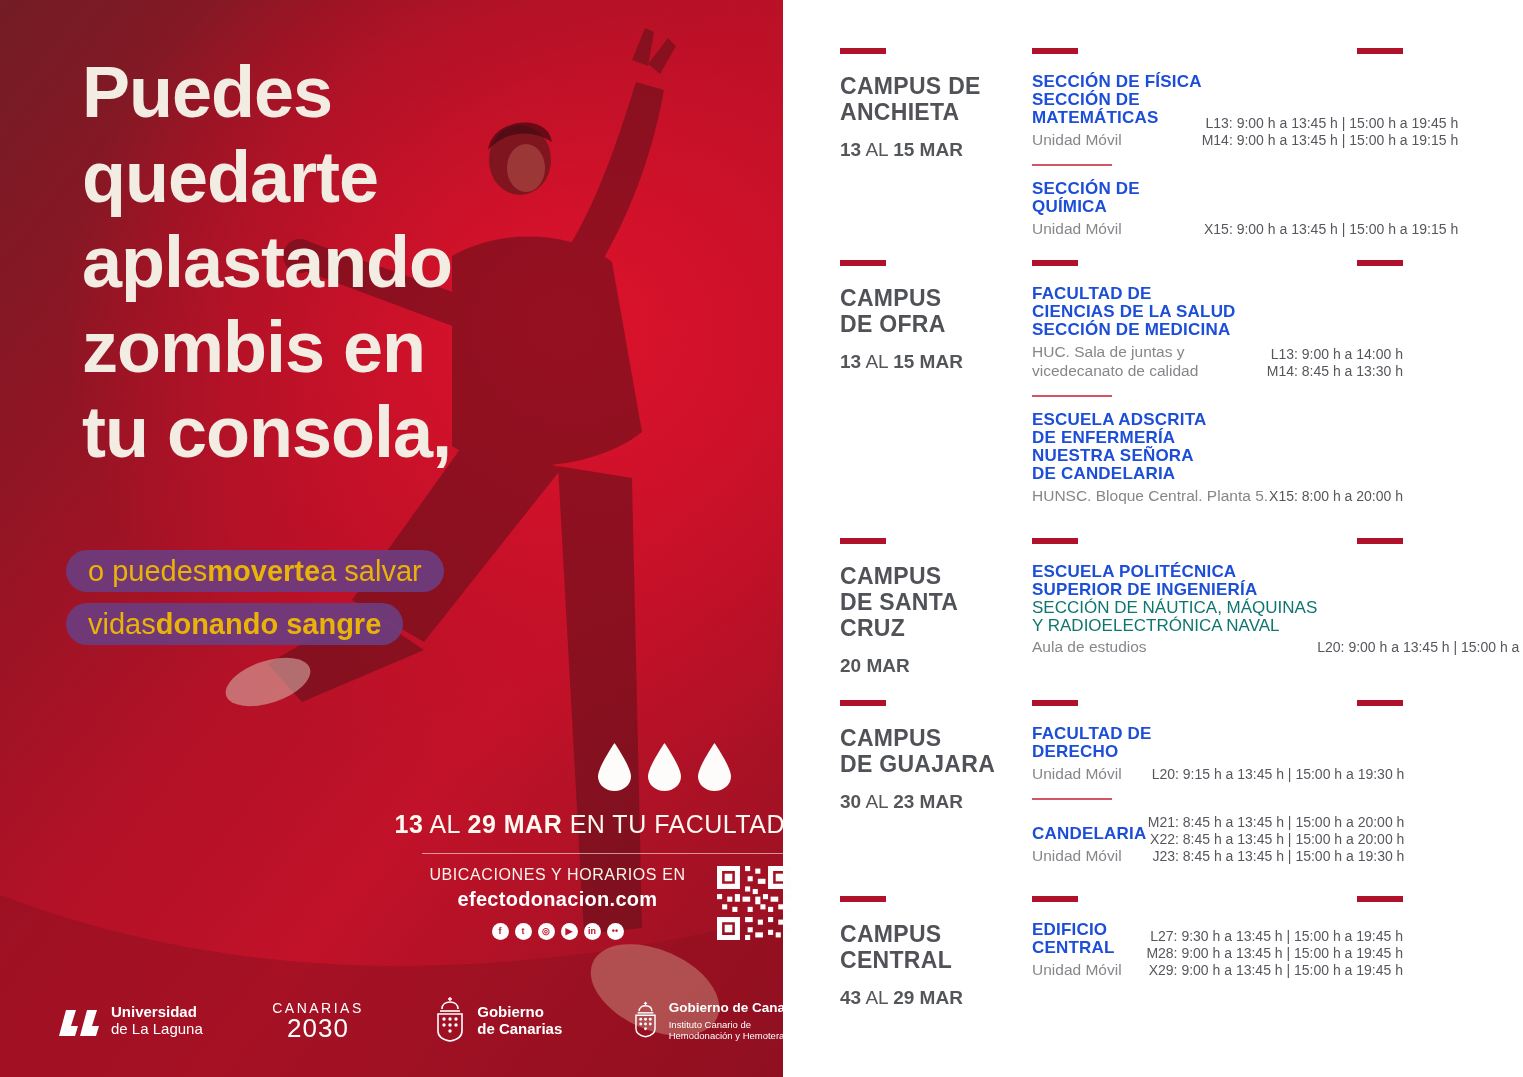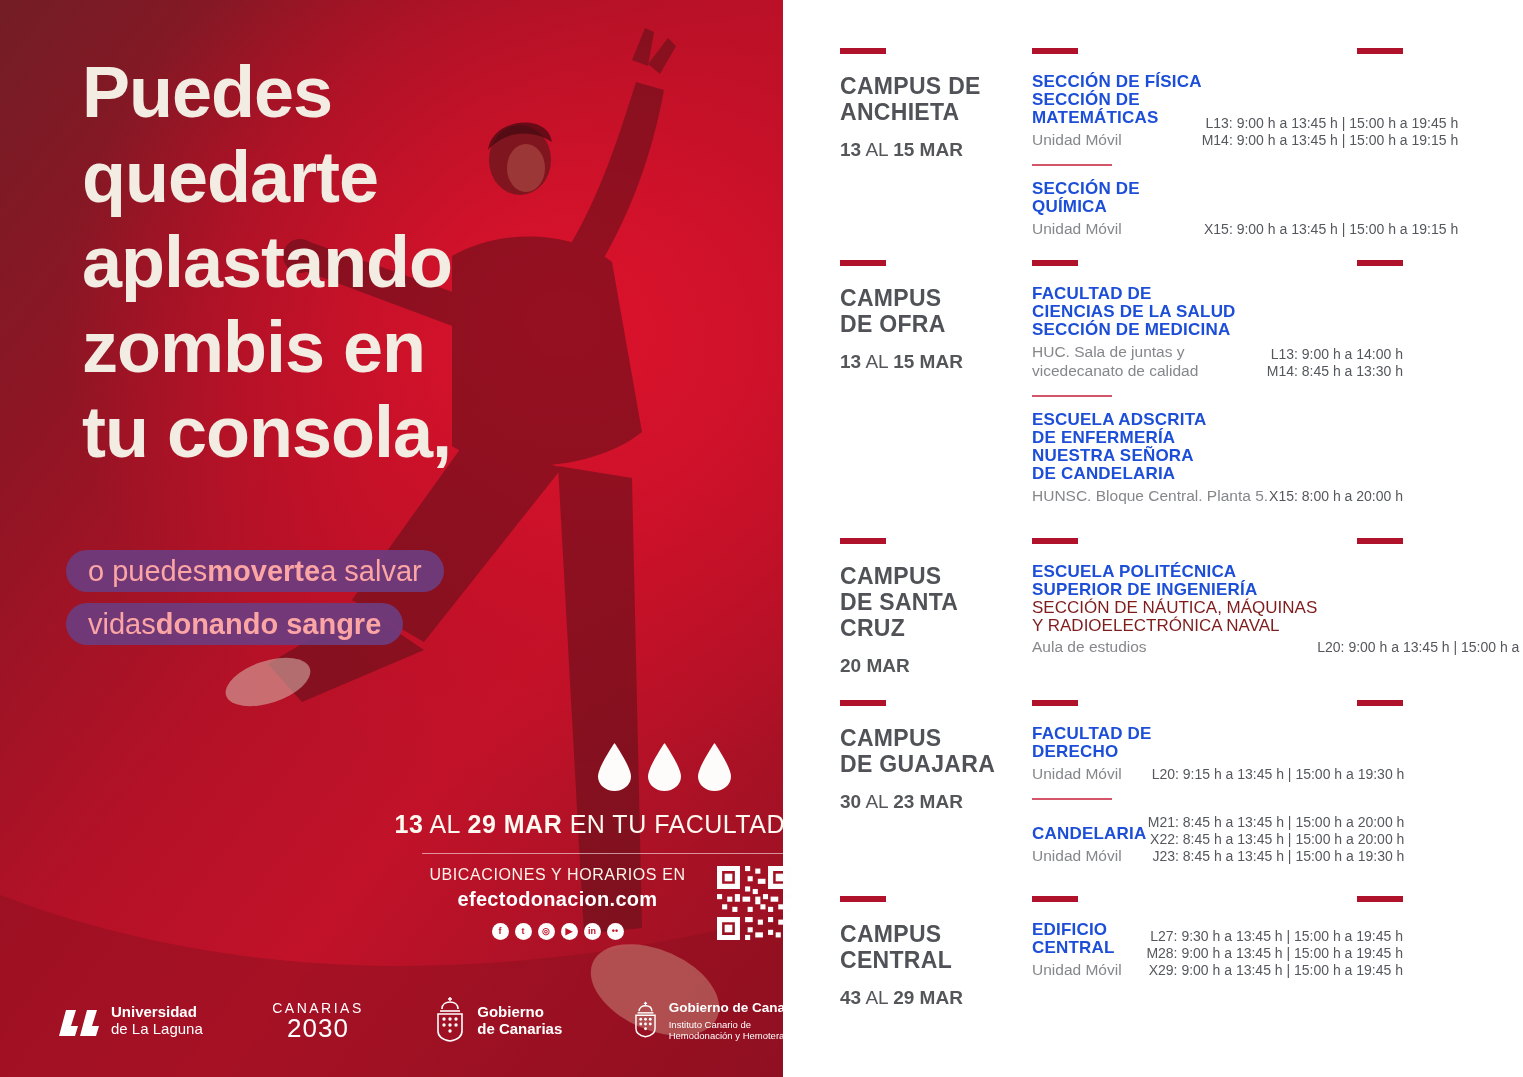--- a/index.html
+++ b/index.html
@@ -11,21 +11,21 @@
   .poster { position:absolute; left:0; top:0; width:851px; height:1077px; overflow:hidden;
     background:
       radial-gradient(75% 55% at 66% 30%, rgba(224,18,44,.95) 0%, rgba(200,16,40,.55) 52%, rgba(0,0,0,0) 78%),
       linear-gradient(128deg, #731d25 0%, #8f1524 22%, #b31127 45%, #c11229 62%, #a31124 84%, #8e1021 100%);
   }
   .person { position:absolute; left:0; top:0; width:783px; height:1077px; }
   .headline { position:absolute; left:82px; top:50px; z-index:3; }
   .headline div { font-size:72px; line-height:85px; font-weight:700; letter-spacing:-1px; color:#f2ece2; }
   .pill { position:absolute; z-index:3; height:42px; display:inline-flex; align-items:center;
           padding:0 22px; border-radius:21px; background:rgba(108,60,126,.92);
-          color:#fca5a5; font-size:29px; white-space:nowrap; }
+          color:#eab308; font-size:29px; white-space:nowrap; }
   .pill b { font-weight:700; }
   .pill-1 { left:66px; top:550px; }
   .pill-2 { left:66px; top:603px; }
   .drops { position:absolute; left:598px; top:743px; display:flex; gap:17px; z-index:3; }
   .datebar { position:absolute; right:66px; top:810px; z-index:3; white-space:nowrap;
              font-size:25px; letter-spacing:.5px; color:#fdf8f0; font-weight:400; }
   .datebar b { font-weight:700; }
   .sepline { position:absolute; left:422px; right:66px; top:853px; height:1px;
              background:rgba(255,255,255,.55); z-index:3; }
   .info-row { position:absolute; left:414px; right:60px; top:866px; display:flex;
@@ -59,21 +59,21 @@
   .dash-r { margin-left:auto; }
   .campus-row { display:flex; margin-top:19px; }
   .campus-info { width:192px; flex:0 0 auto; padding-right:10px; }
   .campus-name div { font-size:23px; line-height:26px; font-weight:700; color:#505257; letter-spacing:.3px; }
   .campus-date { margin-top:14px; font-size:19px; color:#54565a; white-space:nowrap; }
   .campus-date b { font-weight:700; }
   .facilities { flex:1; }
   .facility { display:flex; align-items:flex-end; }
   .fac-left { flex:0 0 auto; white-space:nowrap; }
   .fac-title div { font-size:17px; line-height:18px; font-weight:700; color:#1d4ed8; letter-spacing:.2px; }
-  .fac-sub div { font-size:17px; line-height:17.5px; font-weight:400; color:#7f1d1d; }
+  .fac-sub div { font-size:17px; line-height:17.5px; font-weight:400; color:#0f766e; }
   .fac-loc div { font-size:15.5px; line-height:19px; font-weight:400; color:#85878b; }
   .fac-loc { margin-top:3px; }
   .fac-times { flex:1; text-align:right; white-space:nowrap; }
   .fac-times div { font-size:14px; line-height:17px; color:#55575c; }
   .fac-divider { width:80px; border-top:2px solid #d45568; margin:15px 0 14px 0; }
 </style>
 </head>
 <body>
 
 <div class="page">

